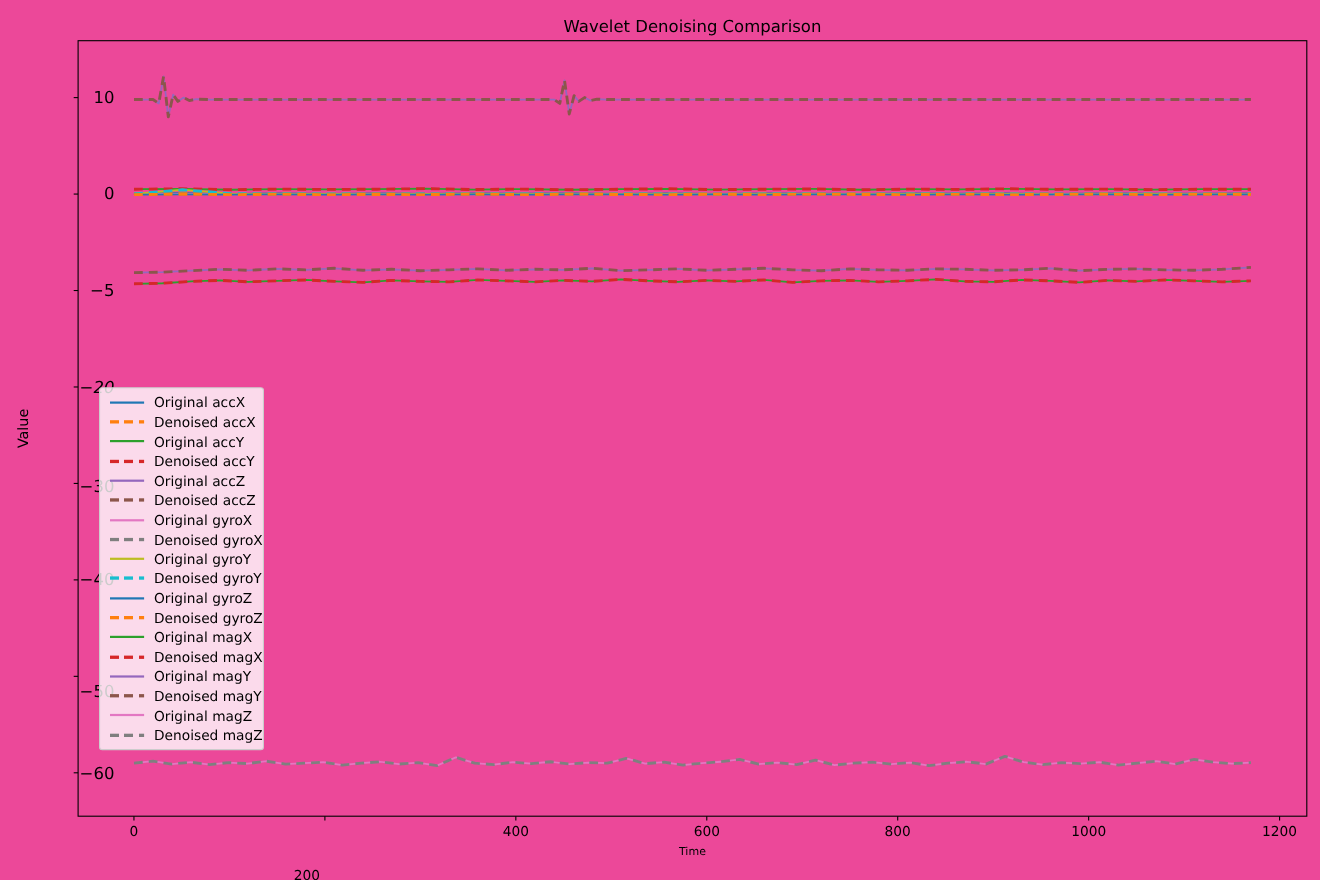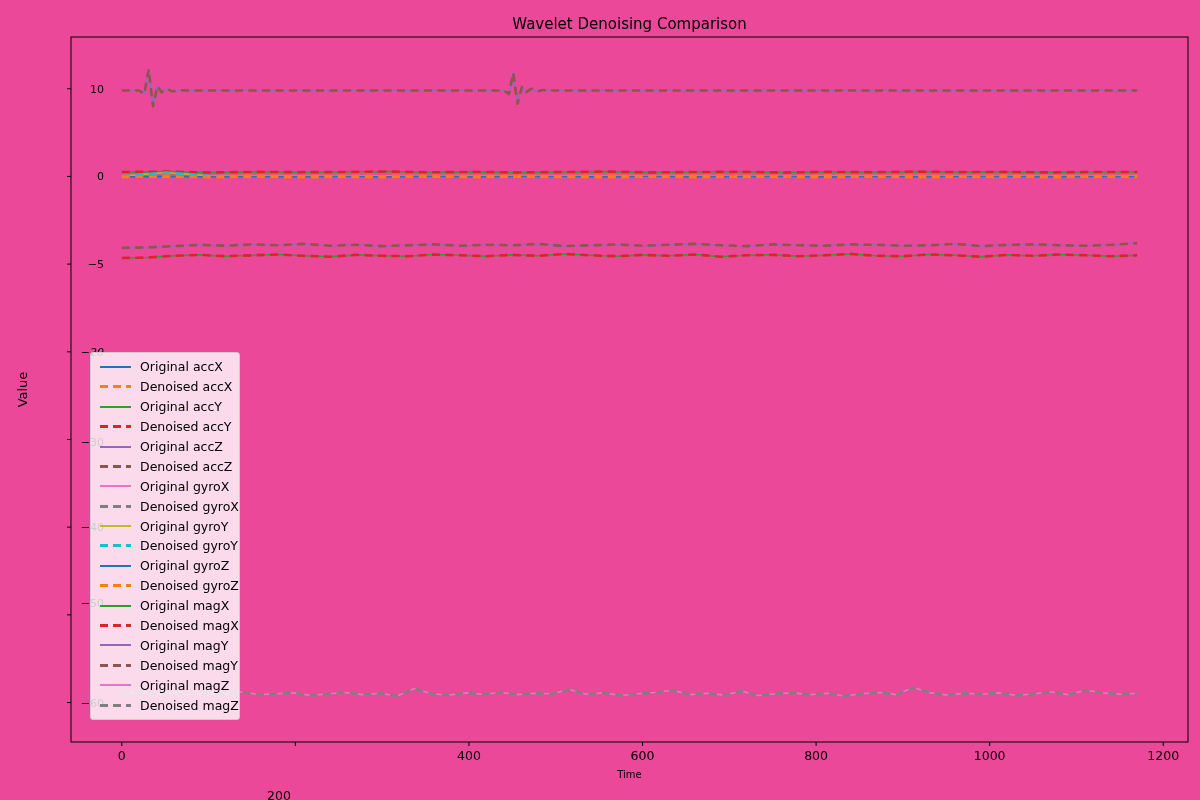--- a/index.html
+++ b/index.html
@@ -22,24 +22,24 @@
     position:absolute;left:-28px;top:382px;width:100px;text-align:center;
     font-size:13px;color:#000;
     transform:rotate(-90deg);transform-origin:center;
   }
   .x-tick-label{
     position:absolute;top:748px;transform:translateX(-50%);
     font-size:12.5px;color:#000;white-space:nowrap;
   }
   .y-tick-label{
     position:absolute;right:1136px;transform:translateY(-50%);
-    font-size:11px;color:#000;white-space:nowrap;
+    font-size:15px;color:#000;white-space:nowrap;
   }
   #legend{
-    position:absolute;left:90px;top:352px;width:150px;height:368px;
+    position:absolute;left:90px;top:352px;width:150px;height:330px;
     background:rgba(255,255,255,0.8);
     border:1px solid #cccccc;border-radius:3px;
     box-sizing:border-box;padding:4px 8px 4px 9px;
     display:flex;flex-direction:column;justify-content:space-around;
   }
   .legend-item{display:flex;align-items:center;height:20px;}
   .legend-sample{width:31px;flex:0 0 31px;margin-right:9px;}
   .legend-sample .ln{height:2px;}
   .legend-label{font-size:12.5px;color:#000;white-space:nowrap;}
 </style>
@@ -95,21 +95,21 @@
       <span class="x-tick-label" style="left: 989.683px;">1000</span>
       <span class="x-tick-label" style="left: 1163.26px;">1200</span>
     </div>
   <div id="y-ticks">
       <span class="y-tick-label" style="top: 88.7351px;">10</span>
       <span class="y-tick-label" style="top: 176.422px;">0</span>
       <span class="y-tick-label" style="top: 264.108px;">−5</span>
       <span class="y-tick-label" style="top: 351.795px; font-style: italic;">−20</span>
       <span class="y-tick-label" style="top: 442px;">−30</span>
       <span class="y-tick-label" style="top: 527.168px;">−40</span>
-      <span class="y-tick-label" style="top: 603px;">−50</span>
+      <span class="y-tick-label" style="top: 629px;">−50</span>
       <span class="y-tick-label" style="top: 702.541px;">−60</span>
     </div>
   <div id="legend">
       <div class="legend-item">
         <span class="legend-sample">
           <div class="ln" style="height: 2px; background: rgb(31, 119, 180);"></div>
         </span>
         <span class="legend-label">Original accX</span>
       </div>
       <div class="legend-item">

